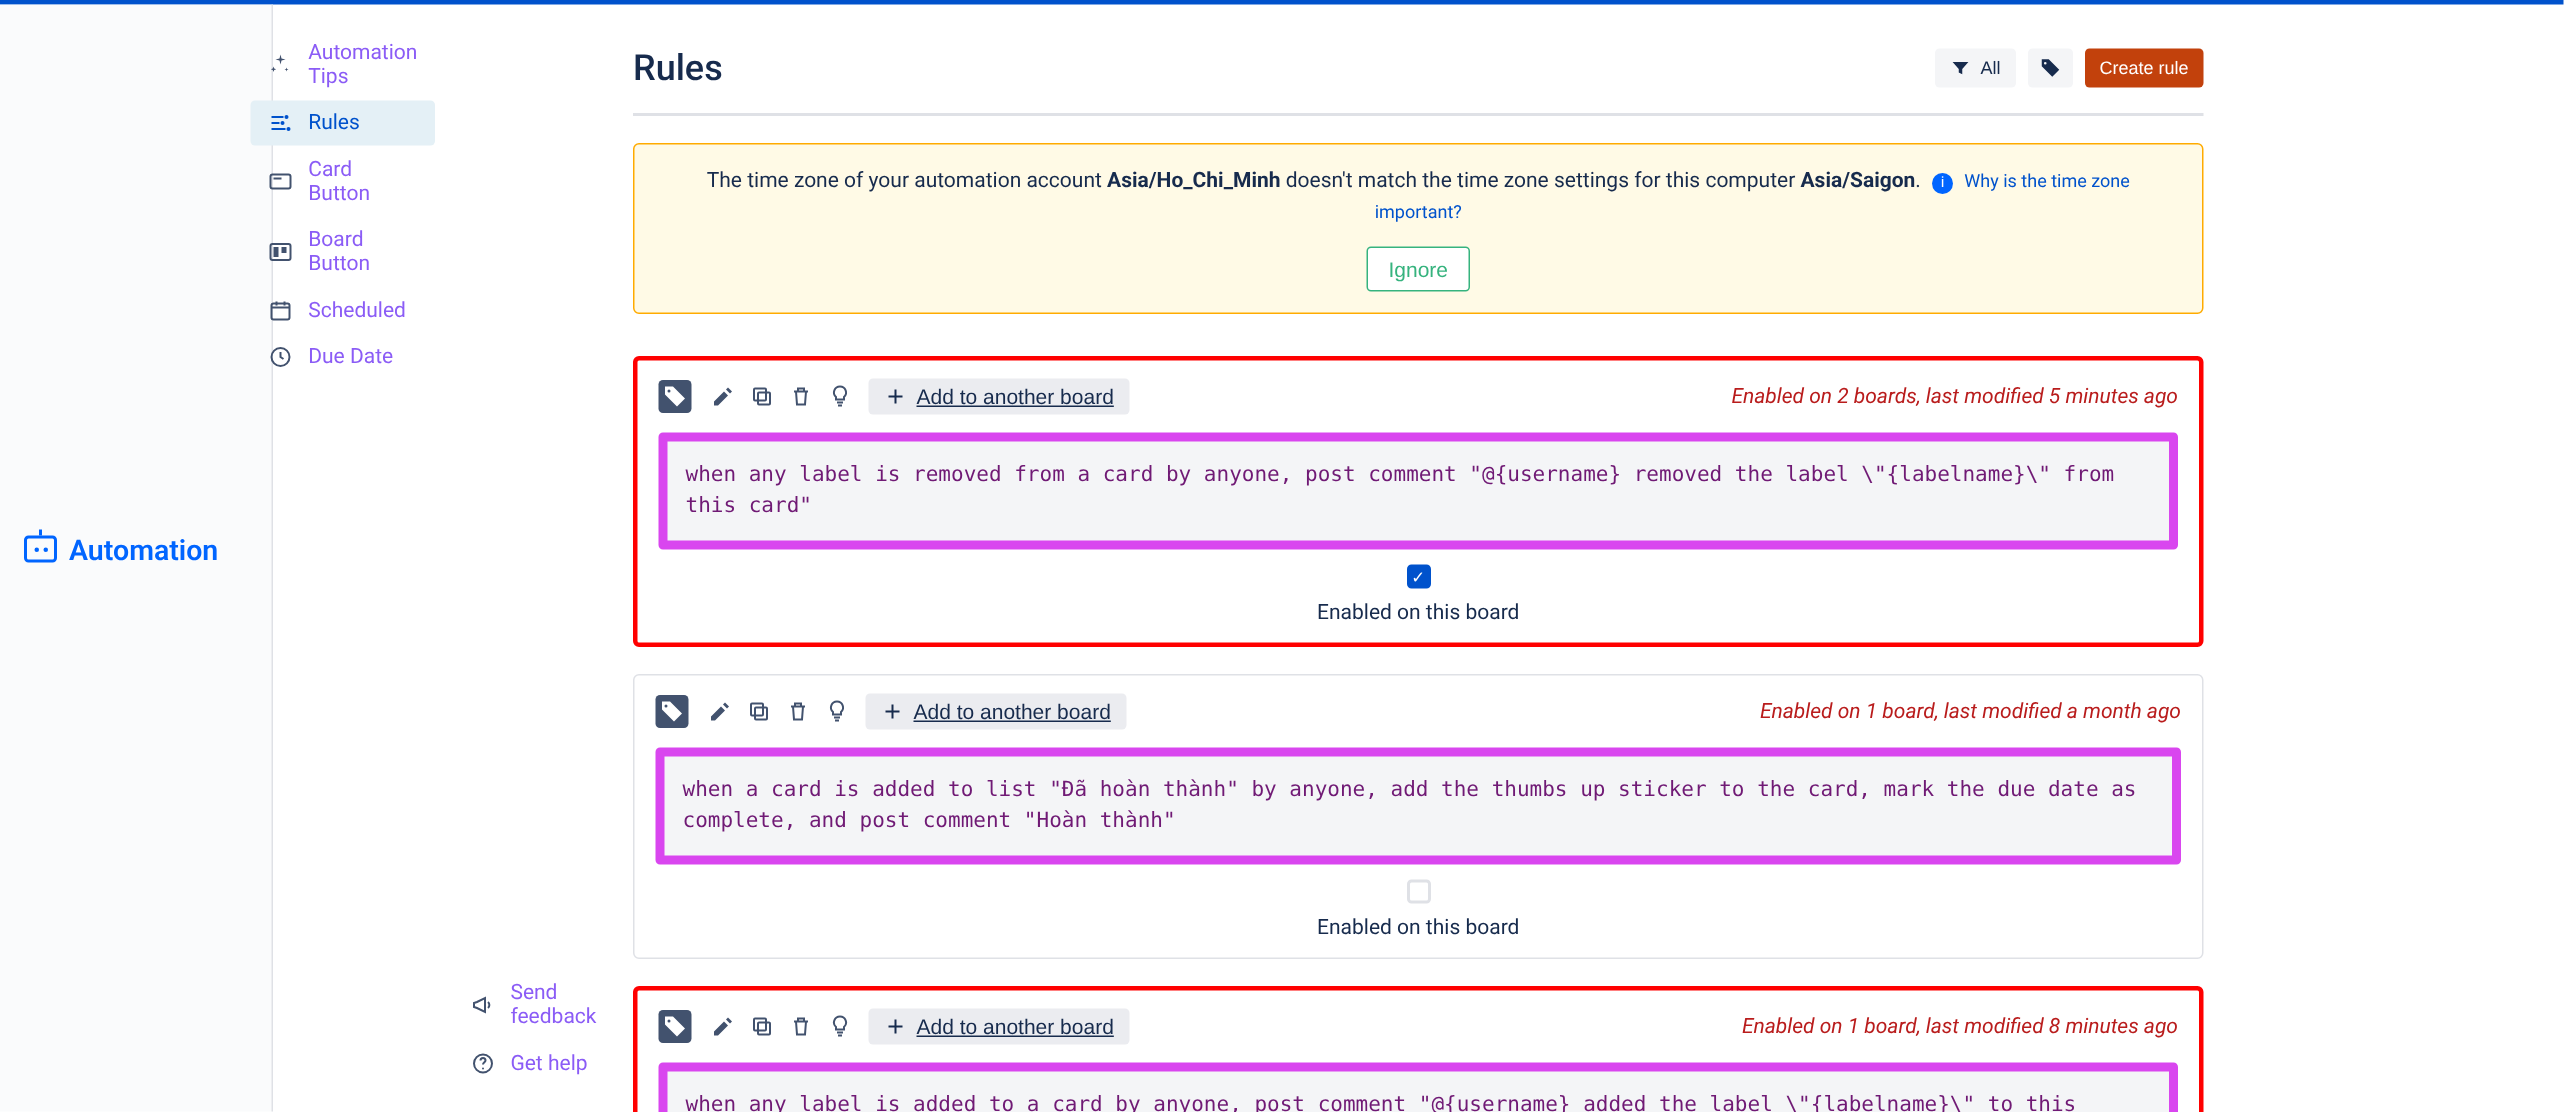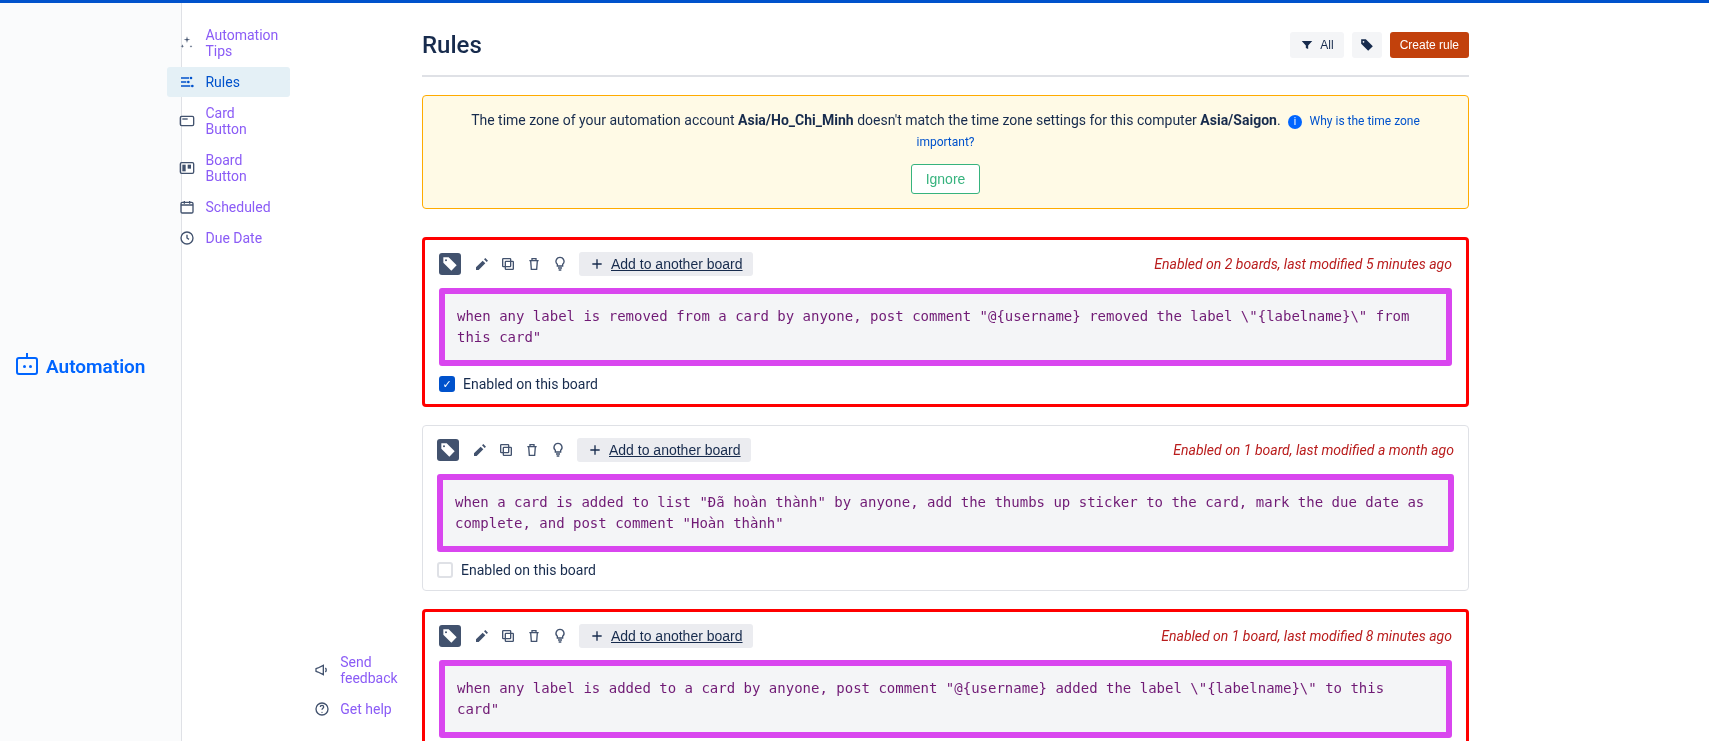--- a/index.html
+++ b/index.html
@@ -109,21 +109,21 @@
   border:6px solid #d946ef;
   border-radius:3px;
   padding:12px;
   font-family: ui-monospace, SFMono-Regular, Menlo, Consolas, monospace;
   font-size:14px;
   color:#701a75;
   margin-bottom:10px;
   line-height:1.5;
   white-space:normal;
 }
-.rule-footer { display:flex; align-items:center; gap:8px; font-size:14px; color:#172b4d; }
+.rule-footer { display:flex; align-items:center; gap:8px; font-size:14px; color:#172b4d;flex-direction:column; }
 .chk { width:16px; height:16px; border:2px solid #dfe1e6; border-radius:3px; display:inline-flex; align-items:center; justify-content:center; background:#fff; cursor:pointer;}
 .chk.checked { background:#0052cc; border-color:#0052cc; color:#fff; }
 .chk.checked::after { content:'✓'; font-size:11px; line-height:1; }
 svg { display:block; }
 </style>
 </head>
 <body>
 
 <div class="layout">
   <aside class="sidebar">

